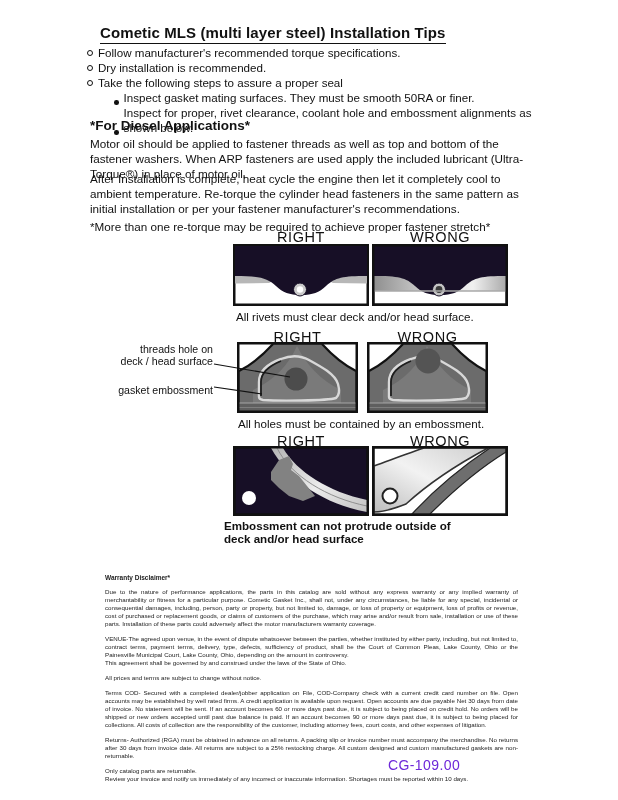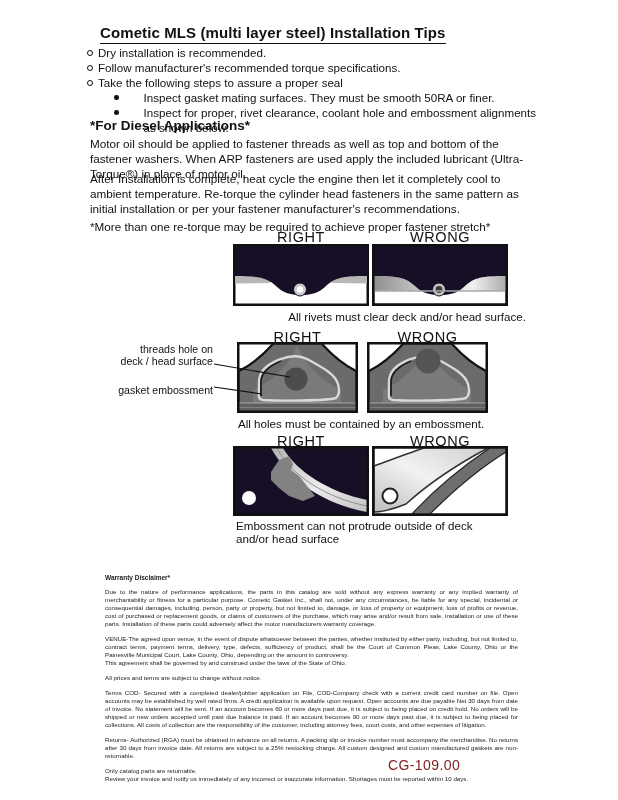--- a/index.html
+++ b/index.html
@@ -4,51 +4,51 @@
 <style>
   html,body{margin:0;padding:0;background:#ffffff;}
   .page{position:relative;width:606px;height:800px;background:#fff;overflow:hidden;
         font-family:"Liberation Sans","DejaVu Sans",sans-serif;color:#111;}
   .abs{position:absolute;}
   .title{font-size:15px;font-weight:bold;border-bottom:1.6px solid #111;padding-bottom:2px;
          letter-spacing:.1px;}
   .bullets{font-size:11.6px;line-height:15px;}
   .b-item{display:flex;align-items:flex-start;}
   .b-dot{width:4px;height:4px;border:1.2px solid #111;border-radius:50%;margin:5px 5px 0 0;flex:none;}
-  .sb-item{display:flex;align-items:flex-start;margin-left:27px;gap:20px;}
+  .sb-item{display:flex;align-items:flex-end;margin-left:27px;}
   .sb-dot{width:4.6px;height:4.6px;background:#111;border-radius:50%;margin:5px 5px 0 0;flex:none;}
   .h2{font-size:13.5px;font-weight:bold;text-align:center;}
   .para{font-size:11.7px;line-height:15px;width:442px;}
   .rw-label{font-size:14.5px;letter-spacing:.6px;text-align:center;font-weight:500;}
   .caption{font-size:11.6px;line-height:13px;font-weight:500;}
   .dg-label{font-size:10.6px;line-height:11.5px;text-align:right;font-weight:500;}
   .dbox{display:block;}
   .fineprint{width:413px;color:#222;}
   .fineprint h3{font-size:6.5px;margin:0 0 7px 0;}
   .fineprint p{font-size:6.2px;line-height:1.3;margin:0 0 6.8px 0;white-space:pre-line;text-align:justify;}
-  .pagenum{font-size:14px;letter-spacing:.4px;color:#7f1d1d;}
+  .pagenum{font-size:14px;letter-spacing:.4px;color:#6d28d9;}
   .leader{pointer-events:none;}
 </style>
 </head>
 <body>
 
 <div class="page">
 
   <div class="abs" style="left:100px;top:24px;">
     <span class="title">Cometic MLS (multi layer steel) Installation Tips</span>
   </div>
 
   <div class="abs bullets" style="left:87px;top:45px;width:460px;">
     <div class="b-item">
       <span class="b-dot"></span>
-      <span>Dry installation is recommended.</span>
+      <span>Follow manufacturer's recommended torque specifications.</span>
     </div>
     <div class="b-item">
       <span class="b-dot"></span>
-      <span>Follow manufacturer's recommended torque specifications.</span>
+      <span>Dry installation is recommended.</span>
     </div>
     <div class="b-item">
       <span class="b-dot"></span>
       <span>Take the following steps to assure a proper seal</span>
     </div>
     <div class="sb-item">
       <span class="sb-dot"></span>
       <span>Inspect gasket mating surfaces.  They must be smooth 50RA or finer.</span>
     </div>
     <div class="sb-item">
@@ -85,21 +85,21 @@
     </defs>
     <rect x="1.25" y="1.25" width="133.5" height="59.5" fill="#ffffff" stroke="#111" stroke-width="2.5"></rect>
     <rect x="2" y="30" width="132" height="17" fill="url(#g1)"></rect>
     <path d="M2,2 H134 V32 C110,32 102,33.5 93,42 C86,48.5 80,51 68,51 C56,51 50,48.5 43,42 C34,33.5 26,32 2,32 Z" fill="#170f26"></path>
     <circle cx="67" cy="45.5" r="6.5" fill="#c4c4c4" stroke="#170f26" stroke-width="1"></circle>
     <circle cx="67" cy="45.5" r="3.4" fill="#3a3a3a"></circle>
     <line x1="2" y1="47" x2="134" y2="47" stroke="#a8a8a8" stroke-width="1.5"></line>
     <rect x="1.25" y="1.25" width="133.5" height="59.5" fill="none" stroke="#111" stroke-width="2.5"></rect>
   </svg>
 
-  <div class="abs caption" style="left:236px;top:310px;width:290px;text-align:right;">All rivets must clear deck and/or head surface.</div>
+  <div class="abs caption" style="left:236px;top:310px;width:290px;">All rivets must clear deck and/or head surface.</div>
 
   <div class="abs rw-label" style="left:237px;top:329px;width:121px;">RIGHT</div>
   <div class="abs rw-label" style="left:367px;top:329px;width:121px;">WRONG</div>
 
   <div class="abs dg-label" style="left:90px;top:344px;width:123px;">
     <span>threads hole on</span><br>
     <span>deck / head surface</span>
   </div>
   <div class="abs dg-label" style="left:90px;top:379px;width:123px;margin-top:6px;">gasket embossment</div>
 
@@ -169,21 +169,21 @@
         <stop offset="1" stop-color="#cfcfcf"></stop>
       </linearGradient>
     </defs>
     <rect x="1.25" y="1.25" width="133.5" height="67.5" fill="#ffffff" stroke="#111" stroke-width="2.5"></rect>
     <path d="M2,20 C24,12 40,6 52,2 L116,2 C86,18 56,38 34,58 C24,62 12,66 2,66 Z" fill="url(#g4)" stroke="#333" stroke-width="1.6"></path>
     <path d="M118,2 C88,22 62,44 40,68 L58,68 C80,46 108,22 134,6 L134,2 Z" fill="#6e6e6e" stroke="#222" stroke-width="1.2"></path>
     <circle cx="18" cy="50" r="7.5" fill="#ffffff" stroke="#222" stroke-width="2"></circle>
     <rect x="1.25" y="1.25" width="133.5" height="67.5" fill="none" stroke="#111" stroke-width="2.5"></rect>
   </svg>
 
-  <div class="abs caption" style="left:236px;top:519px;width:252px;">Embossment can not protrude outside of deck and/or head surface</div>
+  <div class="abs caption" style="left:224px;top:519px;width:252px;font-weight:bold;">Embossment can not protrude outside of deck and/or head surface</div>
 
   <div class="abs fineprint" style="left:105px;top:574px;">
     <h3>Warranty Disclaimer*</h3>
     <p>Due to the nature of performance applications, the parts in this catalog are sold without any express warranty or any implied warranty of merchantability or fitness for a particular purpose.  Cometic Gasket Inc., shall not, under any circumstances, be liable for any special, incidental or consequential damages, including, person, party or property, but not limited to, damage, or loss of property or equipment, loss of profits or revenue, cost of purchased or replacement goods, or claims of customers of the purchase, which may arise and/or result from sale, installation or use of these parts.  Installation of these parts could adversely affect the motor manufacturers warranty coverage.</p>
     <p>VENUE-The agreed upon venue, in the event of dispute whatsoever between the parties, whether instituted by either party, including, but not limited to, contract terms, payment terms, delivery, type, defects, sufficiency of product, shall be the Court of Common Pleas, Lake County, Ohio or the Painesville Municipal Court, Lake County, Ohio, depending on the amount in controversy.
 This agreement shall be governed by and construed under the laws of the State of Ohio.</p>
     <p>All prices and terms are subject to change without notice.</p>
     <p>Terms COD- Secured with a completed dealer/jobber application on File, COD-Company check with a current credit card number on file.  Open accounts may be established by well rated firms.  A credit application is available upon request.  Open accounts are due payable Net 30 days from date of invoice.  No statement will be sent.  If an account becomes 60 or more days past due, it is subject to being placed on credit hold.  No orders will be shipped or new orders accepted until past due balance is paid.  If an account becomes 90 or more days past due, it is subject to being placed for collections.  All costs of collection are the responsibility of the customer, including attorney fees, court costs, and other expenses of litigation.</p>
     <p>Returns- Authorized (RGA) must be obtained in advance on all returns.  A packing slip or invoice number must accompany the merchandise.  No returns after 30 days from invoice date.  All returns are subject to a 25% restocking charge.  All custom designed and custom manufactured gaskets are non-returnable.</p>
     <p>Only catalog parts are returnable.

